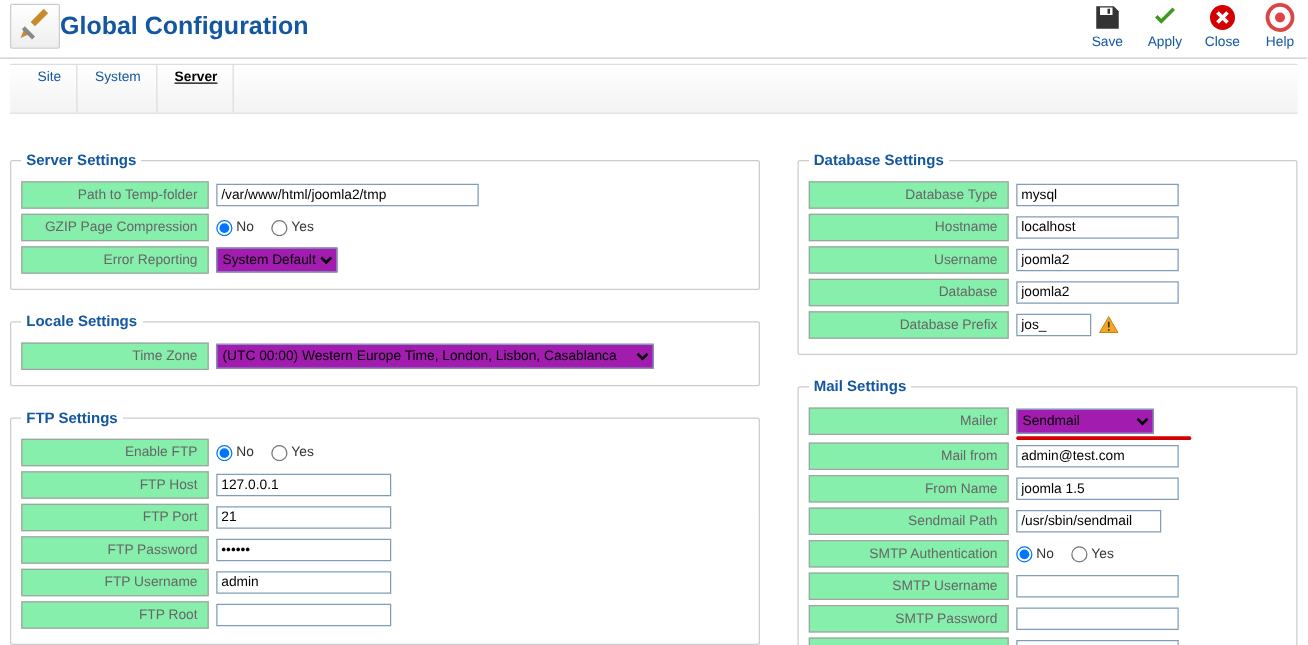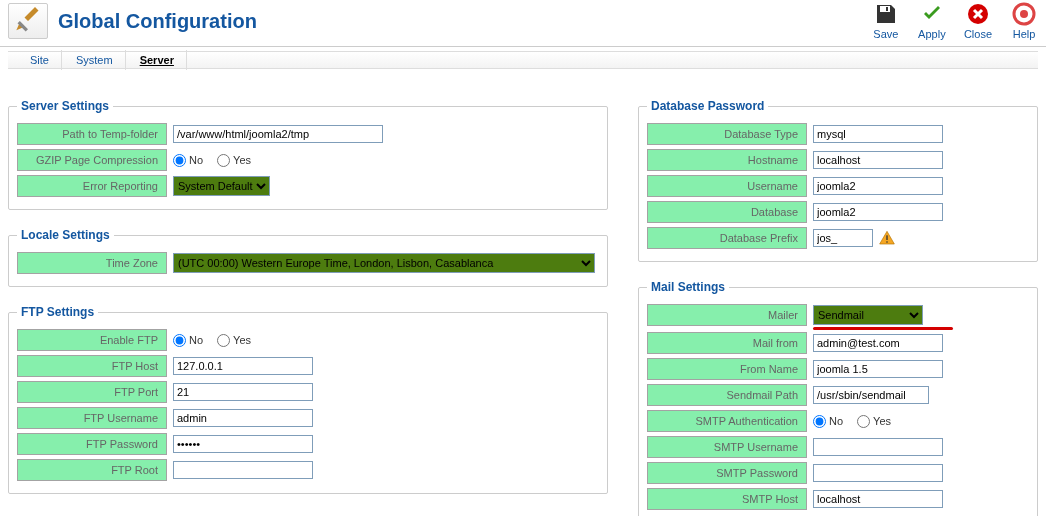--- a/index.html
+++ b/index.html
@@ -10,40 +10,39 @@
   background: #fff;
   width: 1046px;
 }
 .header {
   display: flex;
   align-items: center;
   justify-content: space-between;
   padding: 2px 8px 6px 8px;
   border-bottom: 1px solid #ccc;
 }
-.header-left { display: flex; align-items: center; gap: 10px; }
+.header-left { display: flex; align-items: center; }
 .page-icon {
   width: 40px; height: 36px;
   border: 1px solid #ccc;
   background: linear-gradient(#fff,#eee);
   border-radius: 2px;
   display: flex; align-items: center; justify-content: center;
 }
 .page-title { font-size: 20px; font-weight: bold; color: #1457a0; }
 .toolbar { display: flex; gap: 18px; justify-content: center; }
 .toolbar-btn { display: flex; flex-direction: column; align-items: center; gap: 2px; cursor: pointer; }
 .toolbar-btn span.label { font-size: 11px; color: #1457a0; }
 .tabs {
   margin: 4px 8px 0 8px;
   background: linear-gradient(#fff,#f3f3f3);
   border-top: 1px solid #ddd;
   border-bottom: 1px solid #ddd;
-  height: 18px;
+  height: 40px;
   display: flex;
-  align-items: center;
   padding-left: 10px;
   gap: 2px;
 }
 .tab {
   padding: 4px 12px;
   color: #1457a0;
   cursor: pointer;
   border-right: 1px solid #ddd;
 }
 .tab.active { color: #000; font-weight: bold; text-decoration: underline; }
@@ -88,21 +87,21 @@
 input[type=text], input[type=password] {
   border: 1px solid #7f9db9;
   height: 18px;
   font-size: 11px;
   padding: 1px 3px;
 }
 select {
   border: 1px solid #7f9db9;
   height: 20px;
   font-size: 11px;
-  background: #4d7c0f;
+  background: #a21caf;
 }
 .radio-wrap { display: flex; align-items: center; gap: 4px; }
 .radio-opt { display: flex; align-items: center; gap: 3px; margin-right: 10px; justify-content: center; }
 .warn-icon {
   width: 16px; height: 16px;
   display: inline-flex; align-items: center; justify-content: center;
 }
 .red-underline {
   height: 3px;
   background: #d40000;
@@ -194,21 +193,21 @@
             <select><option>System Default</option></select>
           </div>
       </div>
     </fieldset>
 
     <fieldset>
       <legend>Locale Settings</legend>
       <div class="row">
         <div class="row-label">Time Zone</div>
         <div class="row-val">
-            <select style="width:422px"><option>(UTC 00:00) Western Europe Time, London, Lisbon, Casablanca</option></select>
+            <select style="width:350px"><option>(UTC 00:00) Western Europe Time, London, Lisbon, Casablanca</option></select>
           </div>
       </div>
     </fieldset>
 
     <fieldset>
       <legend>FTP Settings</legend>
       <div class="row">
         <div class="row-label">Enable FTP</div>
         <div class="row-val radio-wrap">
           <label class="radio-opt">
@@ -227,45 +226,45 @@
             <input type="text" style="width: 140px;" value="127.0.0.1">
           </div>
       </div>
       <div class="row">
         <div class="row-label">FTP Port</div>
         <div class="row-val">
             <input type="text" style="width: 140px;" value="21">
           </div>
       </div>
       <div class="row">
+        <div class="row-label">FTP Password</div>
+        <div class="row-val">
+            <input type="text" style="width: 140px;" value="••••••">
+          </div>
+      </div>
+      <div class="row">
         <div class="row-label">FTP Username</div>
         <div class="row-val">
             <input type="text" style="width: 140px;" value="admin">
           </div>
       </div>
       <div class="row">
-        <div class="row-label">FTP Password</div>
-        <div class="row-val">
-            <input type="text" style="width: 140px;" value="••••••">
-          </div>
-      </div>
-      <div class="row">
         <div class="row-label">FTP Root</div>
         <div class="row-val">
             <input type="text" style="width: 140px;" value="">
           </div>
       </div>
     </fieldset>
 
   </div>
 
   <div class="col col-right">
 
     <fieldset>
-      <legend>Database Password</legend>
+      <legend>Database Settings</legend>
       <div class="row">
         <div class="row-label">Database Type</div>
         <div class="row-val">
             <input type="text" style="width: 130px;" value="mysql">
           </div>
       </div>
       <div class="row">
         <div class="row-label">Hostname</div>
         <div class="row-val">
             <input type="text" style="width: 130px;" value="localhost">

